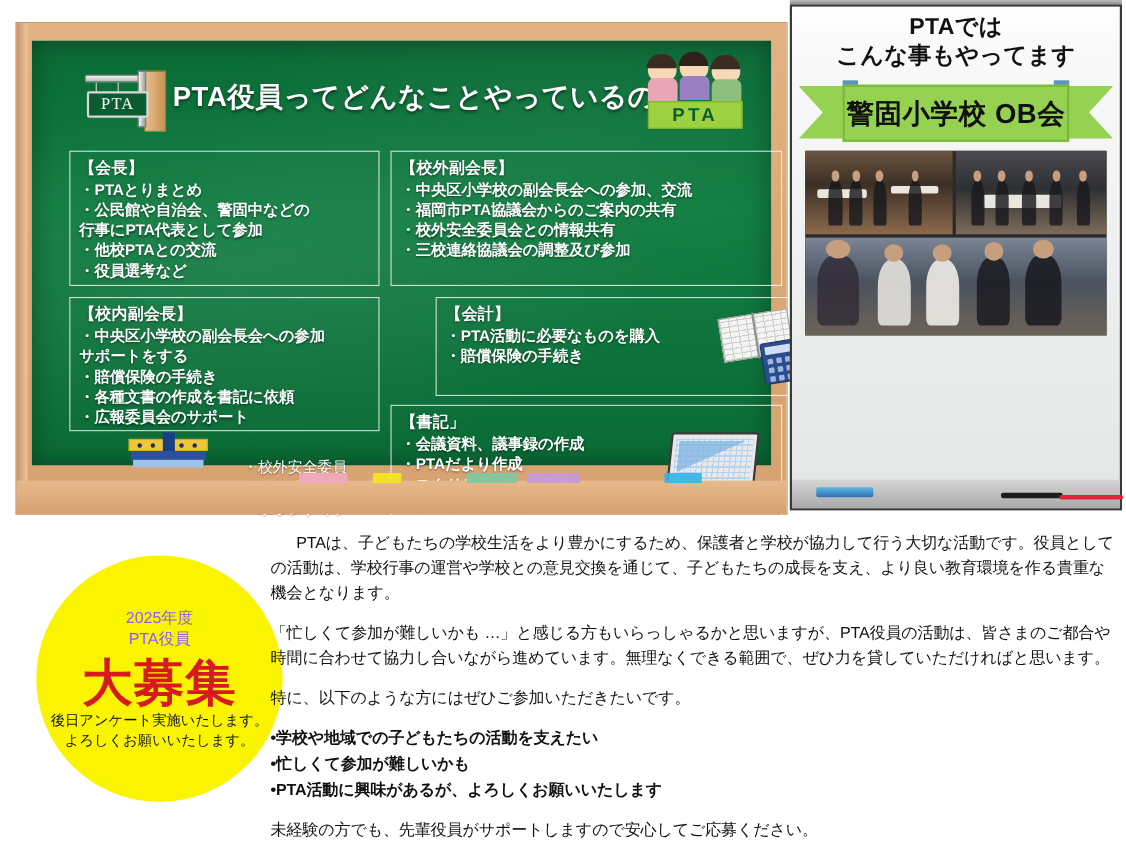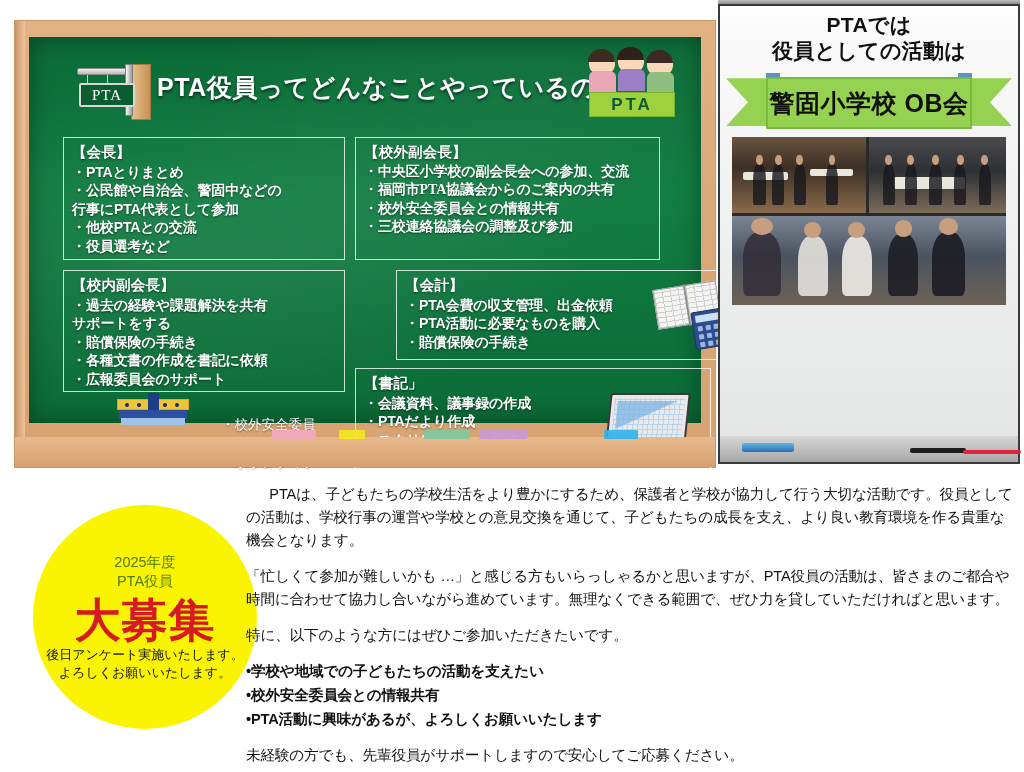--- a/index.html
+++ b/index.html
@@ -76,21 +76,21 @@
     box-sizing:border-box;color:#ffffff;
     padding:5px 8px 6px 8px;
     text-shadow:0 1px 2px rgba(0,0,0,.5);
   }
   .bx h4{margin:0 0 1px 0;font-size:14.5px;font-weight:bold;letter-spacing:.2px;}
   .bx ul{margin:0;padding:0;list-style:none;}
   .bx li{font-size:14px;font-weight:bold;line-height:1.32;letter-spacing:-.1px;white-space:pre-line;}
 
   #box-kaicho{left:34px;top:100px;width:282px;height:123px;}
   #box-kounai{left:34px;top:233px;width:282px;height:122px;}
-  #box-kougai{left:326px;top:100px;width:305px;height:123px;font-family:Liberation Serif, serif;}
+  #box-kougai{left:326px;top:100px;width:356px;height:123px;}
   #box-kaikei{left:326px;top:233px;width:356px;height:90px;margin-left:41px;}
   #box-shoki{left:326px;top:331px;width:356px;height:104px;}
 
   .sidenote{
     position:absolute;left:192px;top:378px;width:120px;color:#ffffff;
     font-size:13.5px;line-height:1.42;text-shadow:0 1px 2px rgba(0,0,0,.5);
   }
 
   
   .calc-ill{position:absolute;right:14px;top:14px;width:84px;height:64px;}
@@ -147,21 +147,21 @@
   .rp-footer .pen1{position:absolute;left:22px;top:7px;width:52px;height:9px;background:linear-gradient(180deg,#5fb6e0,#2d6fb3);border-radius:2px;}
   .rp-footer .pen2{position:absolute;left:190px;top:12px;width:56px;height:5px;background:#1d1d1d;border-radius:2px;}
   .rp-footer .pen3{position:absolute;left:243px;top:14px;width:58px;height:4px;background:#e1223c;border-radius:2px;}
 
   
   .circle{
     position:absolute;left:33px;top:505px;width:224px;height:224px;border-radius:50%;
     background:#fbf400;display:flex;flex-direction:column;align-items:center;justify-content:center;
     text-align:center;
   }
-  .circle .small{color:#4d7c0f;font-size:14.5px;line-height:1.35;font-weight:500;}
+  .circle .small{color:#8b5cf6;font-size:14.5px;line-height:1.35;font-weight:500;}
   .circle .big{color:#d71920;font-size:46px;font-weight:bold;line-height:1.05;margin:4px 0 2px 0;letter-spacing:1px;}
   .circle .note{color:#111;font-size:13px;line-height:1.35;font-weight:500;}
 
   
   .copy{
     position:absolute;left:246px;top:483px;width:772px;
     color:#111;font-size:14.6px;line-height:1.58;letter-spacing:-.15px;
   }
   .copy p{margin:0 0 13px 0;}
   .copy p.indent{text-indent:1.6em;}
@@ -207,42 +207,41 @@
           <li>・公民館や自治会、警固中などの
 行事にPTA代表として参加</li>
           <li>・他校PTAとの交流</li>
           <li>・役員選考など</li>
         </ul>
       </div>
 
       <div class="bx" id="box-kounai">
         <h4>【校内副会長】</h4>
         <ul>
-          <li>・過去の経験や課題解決を共有
+          <li>・中央区小学校の副会長会への参加
 サポートをする</li>
           <li>・賠償保険の手続き</li>
           <li>・各種文書の作成を書記に依頼</li>
           <li>・広報委員会のサポート</li>
         </ul>
       </div>
 
       <div class="bx" id="box-kougai">
         <h4>【校外副会長】</h4>
         <ul>
           <li>・中央区小学校の副会長会への参加、交流</li>
           <li>・福岡市PTA協議会からのご案内の共有</li>
           <li>・校外安全委員会との情報共有</li>
           <li>・三校連絡協議会の調整及び参加</li>
         </ul>
       </div>
 
       <div class="bx" id="box-kaikei">
         <h4>【会計】</h4>
         <ul>
-          <li>・PTA会費の収支管理、出金依頼</li>
           <li>・PTA活動に必要なものを購入</li>
           <li>・賠償保険の手続き</li>
         </ul>
         <div class="calc-ill">
           <div class="book"></div>
             <div class="spine"></div>
           <div class="calc">
             <div class="scr"></div>
             <div class="key" style="left:4px;top:14px"></div>
               <div class="key" style="left:12px;top:14px"></div>
@@ -303,21 +302,21 @@
         <div class="chalk" style="left:575px;width:34px;background:#35b4e8"></div>
       </div>
 
     </div>
   </div>
 
   <div class="rpanel-top-line"></div>
   <div class="rpanel">
     <div class="rp-title">
       <div>PTAでは</div>
-      <div>役員としての活動は</div>
+      <div>こんな事もやってます</div>
     </div>
 
     <div class="ribbon">
       <div class="tail l"></div>
         <div class="tail r"></div>
       <div class="fold l"></div>
         <div class="fold r"></div>
       <div class="mid">警固小学校 OB会</div>
     </div>
 
@@ -362,19 +361,19 @@
     <div class="note">後日アンケート実施いたします。</div>
     <div class="note">よろしくお願いいたします。</div>
   </div>
 
   <div class="copy">
     <p class="indent">PTAは、子どもたちの学校生活をより豊かにするため、保護者と学校が協力して行う大切な活動です。役員としての活動は、学校行事の運営や学校との意見交換を通じて、子どもたちの成長を支え、より良い教育環境を作る貴重な機会となります。</p>
     <p>「忙しくて参加が難しいかも …」と感じる方もいらっしゃるかと思いますが、PTA役員の活動は、皆さまのご都合や時間に合わせて協力し合いながら進めています。無理なくできる範囲で、ぜひ力を貸していただければと思います。</p>
     <p>特に、以下のような方にはぜひご参加いただきたいです。</p>
     <p>
       <span class="bul">•学校や地域での子どもたちの活動を支えたい</span><br>
-      <span class="bul">•校外安全委員会との情報共有</span><br>
+      <span class="bul">•忙しくて参加が難しいかも</span><br>
       <span class="bul">•PTA活動に興味があるが、よろしくお願いいたします</span>
     </p>
     <p>未経験の方でも、先輩役員がサポートしますので安心してご応募ください。</p>
   </div>
 
 </div>
 
 </body></html>

